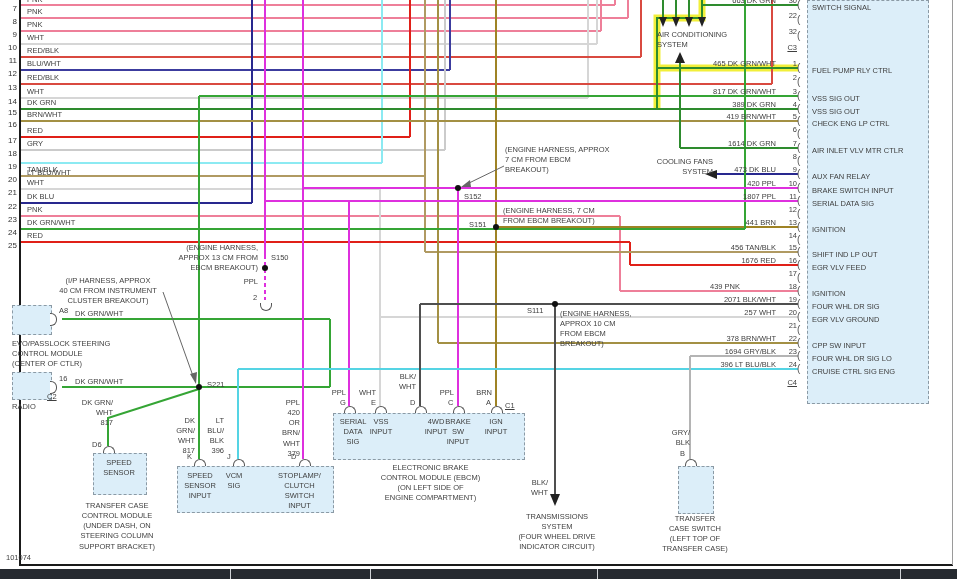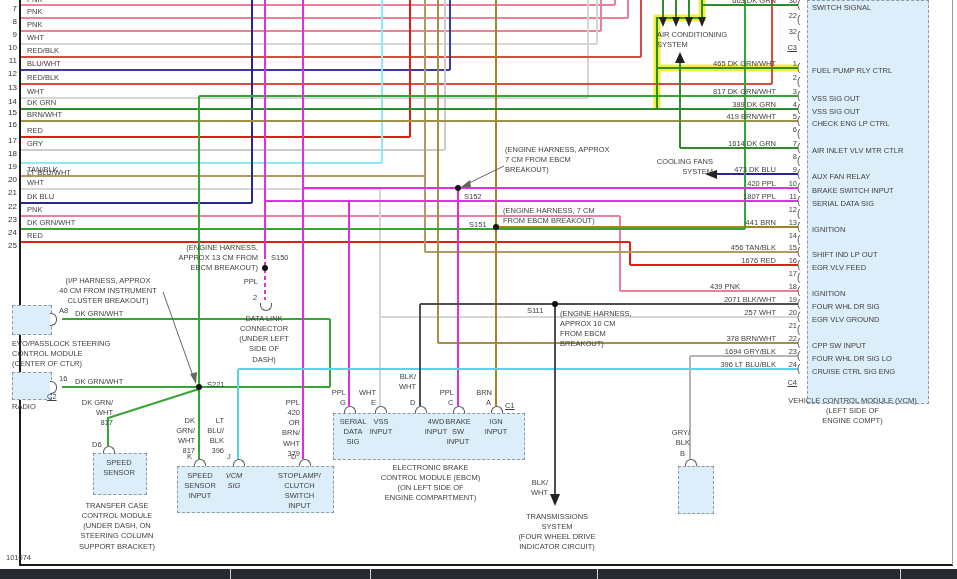--- a/index.html
+++ b/index.html
@@ -138,23 +138,20 @@
   <span class="num" style="left:2px;top:202px;">22</span>
   <span class="t" style="left:27px;top:192px;">DK BLU</span>
   <span class="num" style="left:2px;top:215px;">23</span>
   <span class="t" style="left:27px;top:205px;">PNK</span>
   <span class="num" style="left:2px;top:228px;">24</span>
   <span class="t" style="left:27px;top:218px;">DK GRN/WHT</span>
   <span class="num" style="left:2px;top:241px;">25</span>
   <span class="t" style="left:27px;top:231px;">RED</span>
 
   <div class="box" style="left:807px;top:0;width:120px;height:402px;"></div>
-  <div class="t tc" style="left:770px;top:396px;width:165px;">VEHICLE CONTROL MODULE (VCM)
-(LEFT SIDE OF
-ENGINE COMPT)</div>
 
   <span class="t tr" style="left:700px;top:-4px;width:76px;">663  DK GRN</span>
   <span class="t tr" style="left:778px;top:-4px;width:19px;">30</span>
   <span class="parens" style="left:797px;top:-1px;">(</span>
   <span class="t" style="left:812px;top:3px;">SWITCH SIGNAL</span>
 
   <span class="t tr" style="left:778px;top:11px;width:19px;">22</span>
   <span class="parens" style="left:797px;top:14px;">(</span>
 
   <span class="t tr" style="left:778px;top:27px;width:19px;">32</span>
@@ -342,21 +339,21 @@
   <span class="t" style="left:187px;top:452px;">K</span>
   <span class="t" style="left:227px;top:452px;">J</span>
   <span class="t" style="left:291px;top:452px;">D</span>
   <div class="arct" style="left:194px;top:459px;"></div>
   <div class="arct" style="left:233px;top:459px;"></div>
   <div class="arct" style="left:299px;top:459px;"></div>
   <div class="box" style="left:177px;top:466px;width:155px;height:45px;"></div>
   <div class="t tc" style="left:178px;top:471px;width:44px;">SPEED
 SENSOR
 INPUT</div>
-  <div class="t tc" style="left:216px;top:471px;width:36px;font-style:italic;">VCM
+  <div class="t tc" style="left:216px;top:471px;width:36px;">VCM
 SIG</div>
   <div class="t tc" style="left:272px;top:471px;width:55px;">STOPLAMP/
 CLUTCH
 SWITCH
 INPUT</div>
 
   <div class="t tr" style="left:330px;top:388px;width:16px;">PPL</div>
   <div class="t tr" style="left:358px;top:388px;width:18px;">WHT</div>
   <div class="t tr" style="left:394px;top:372px;width:22px;">BLK/
 WHT</div>
@@ -396,29 +393,28 @@
   <div class="t tc" style="left:508px;top:512px;width:98px;">TRANSMISSIONS
 SYSTEM
 (FOUR WHEEL DRIVE
 INDICATOR CIRCUIT)</div>
 
   <div class="t tr" style="left:665px;top:428px;width:25px;">GRY/
 BLK</div>
   <span class="t" style="left:680px;top:449px;">B</span>
   <div class="arct" style="left:685px;top:459px;"></div>
   <div class="box" style="left:678px;top:466px;width:34px;height:46px;"></div>
+  <div class="t tc" style="left:650px;top:514px;width:90px;">TRANSFER
+CASE SWITCH
+(LEFT TOP OF
+TRANSFER CASE)</div>
 
   <div class="t tr" style="left:238px;top:277px;width:20px;">PPL</div>
   <span class="t" style="left:253px;top:293px;">2</span>
   <div class="arcb" style="left:260px;top:303px;"></div>
-  <div class="t tc" style="left:233px;top:314px;width:62px;">DATA LINK
-CONNECTOR
-(UNDER LEFT
-SIDE OF
-DASH)</div>
 
   <span class="t" style="left:6px;top:553px;">101074</span>
   <div id="taskbar">
     <div class="tb-div" style="left:230px;"></div>
     <div class="tb-div" style="left:370px;"></div>
     <div class="tb-div" style="left:597px;"></div>
     <div class="tb-div" style="left:900px;"></div>
   </div>
 
 </div>

